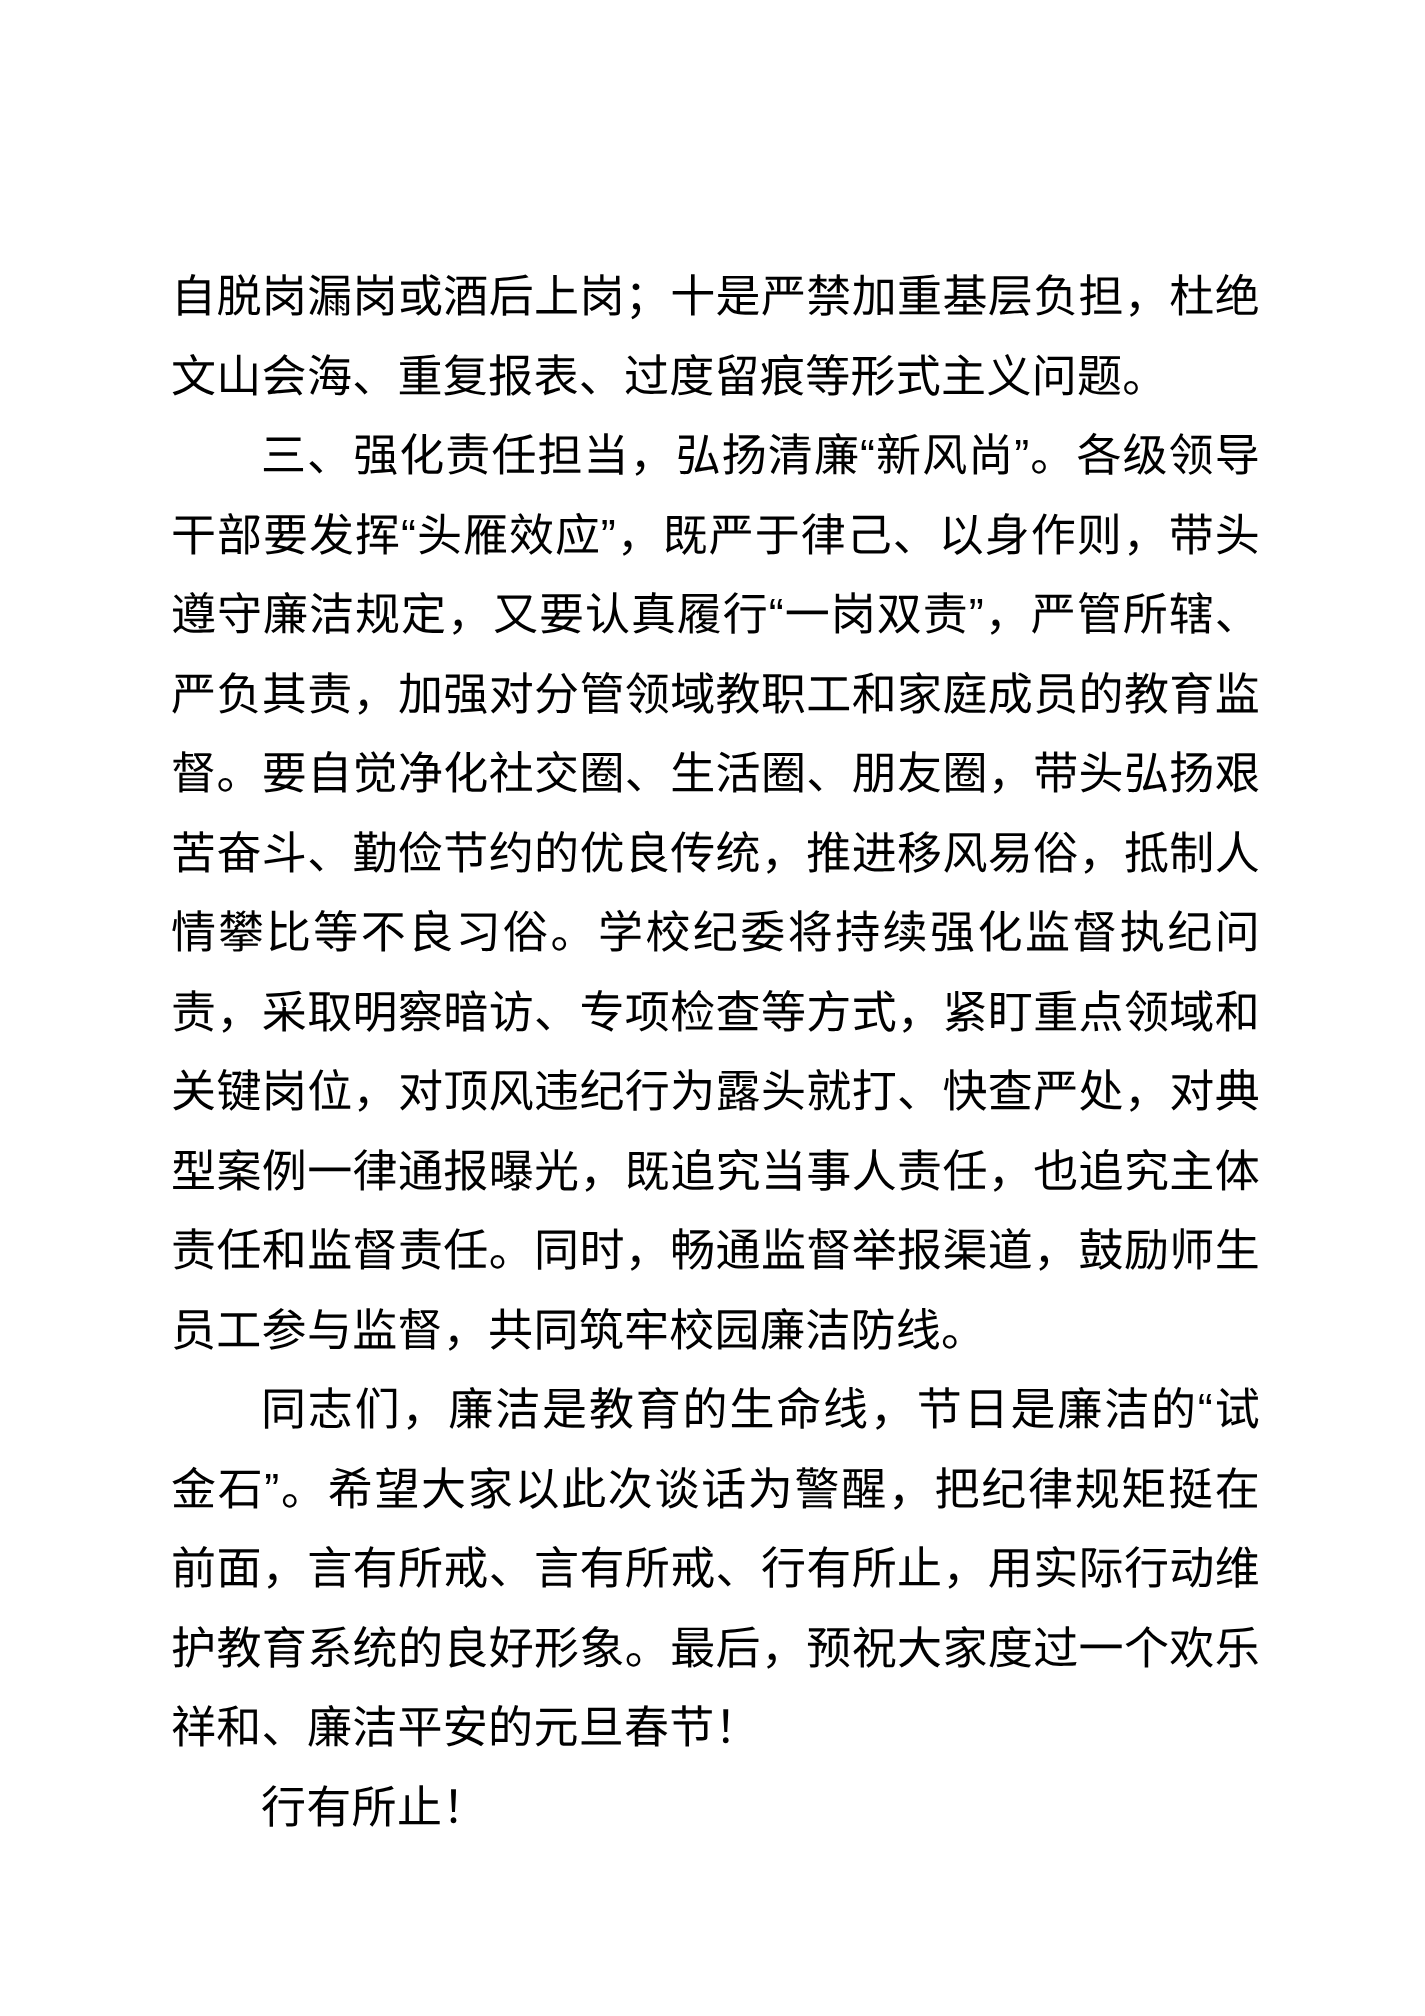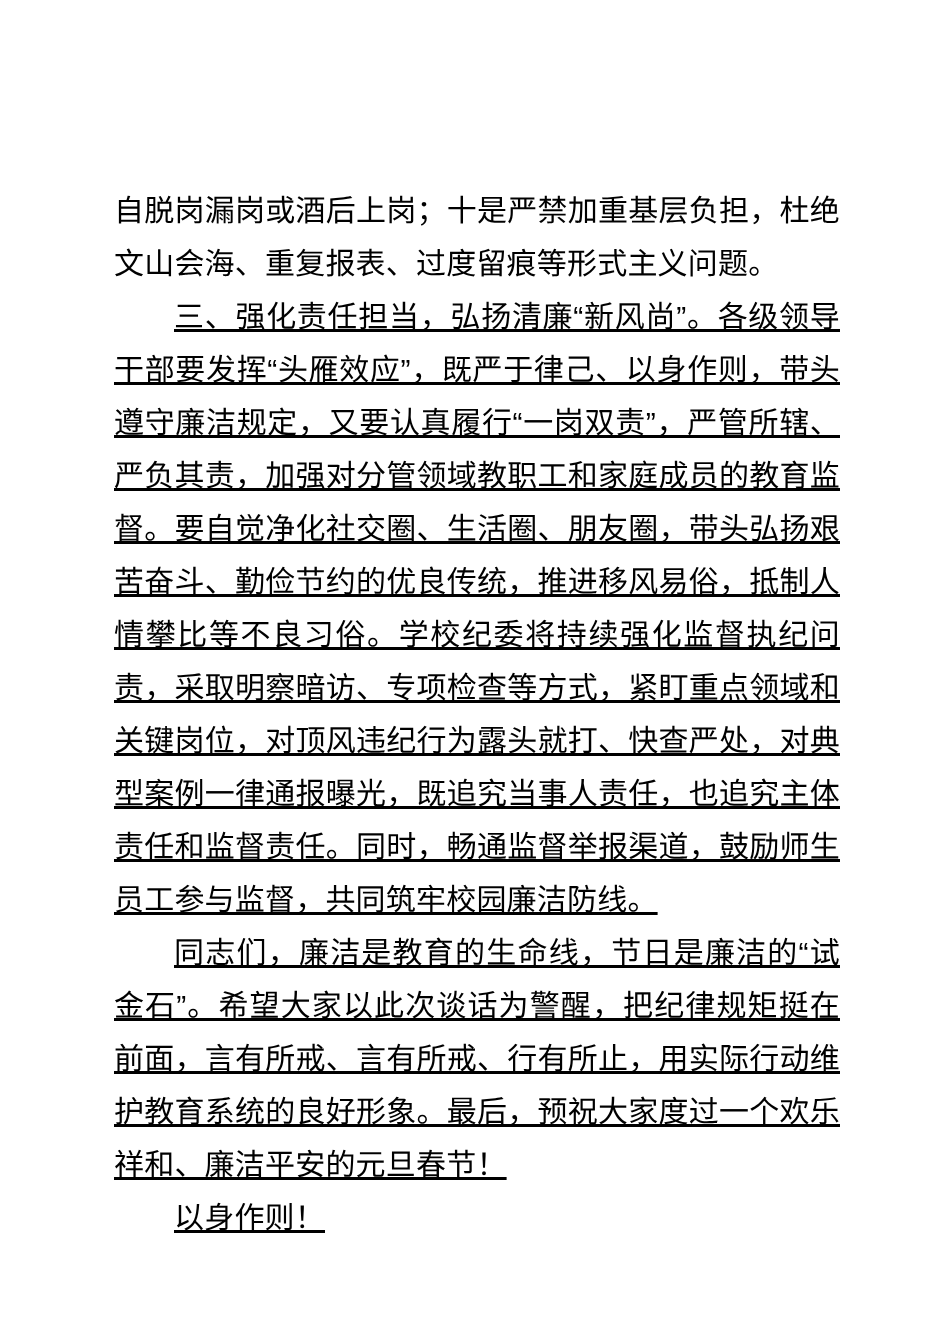--- a/index.html
+++ b/index.html
@@ -15,55 +15,54 @@
     height: 1344px;
     background: #ffffff;
     margin: 0 auto;
     overflow: hidden;
     box-sizing: border-box;
   }
 
   .doc-body {
     position: absolute;
     left: 114px;
-    top: 184px;
+    top: 172px;
     width: 726px;
   }
 
   .para {
     margin: 0;
     padding: 0;
     font-family: "Liberation Sans", "DejaVu Sans", sans-serif;
     font-size: 30px;
     line-height: 53px;
     color: #000000;
     text-align: justify;
     text-justify: inter-ideograph;
     letter-spacing: 0.2px;
     word-break: break-all;
     white-space: pre-wrap;
   }
 
   .para.indent {
     text-indent: 2em;
-    text-decoration: underline;
   }
 
   .para.cont {
     text-indent: 0;
   }
 </style>
 </head>
 <body>
 
 <div class="page">
   <div class="doc-body">
 
     <p class="para cont">自脱岗漏岗或酒后上岗；十是严禁加重基层负担，杜绝文山会海、重复报表、过度留痕等形式主义问题。</p>
 
     <p class="para indent">三、强化责任担当，弘扬清廉“新风尚”。各级领导干部要发挥“头雁效应”，既严于律己、以身作则，带头遵守廉洁规定，又要认真履行“一岗双责”，严管所辖、严负其责，加强对分管领域教职工和家庭成员的教育监督。要自觉净化社交圈、生活圈、朋友圈，带头弘扬艰苦奋斗、勤俭节约的优良传统，推进移风易俗，抵制人情攀比等不良习俗。学校纪委将持续强化监督执纪问责，采取明察暗访、专项检查等方式，紧盯重点领域和关键岗位，对顶风违纪行为露头就打、快查严处，对典型案例一律通报曝光，既追究当事人责任，也追究主体责任和监督责任。同时，畅通监督举报渠道，鼓励师生员工参与监督，共同筑牢校园廉洁防线。</p>
 
     <p class="para indent">同志们，廉洁是教育的生命线，节日是廉洁的“试金石”。希望大家以此次谈话为警醒，把纪律规矩挺在前面，言有所戒、言有所戒、行有所止，用实际行动维护教育系统的良好形象。最后，预祝大家度过一个欢乐祥和、廉洁平安的元旦春节！</p>
 
-    <p class="para indent">以身作则！</p>
+    <p class="para indent">行有所止！</p>
 
   </div>
 </div>
 
 </body></html>

